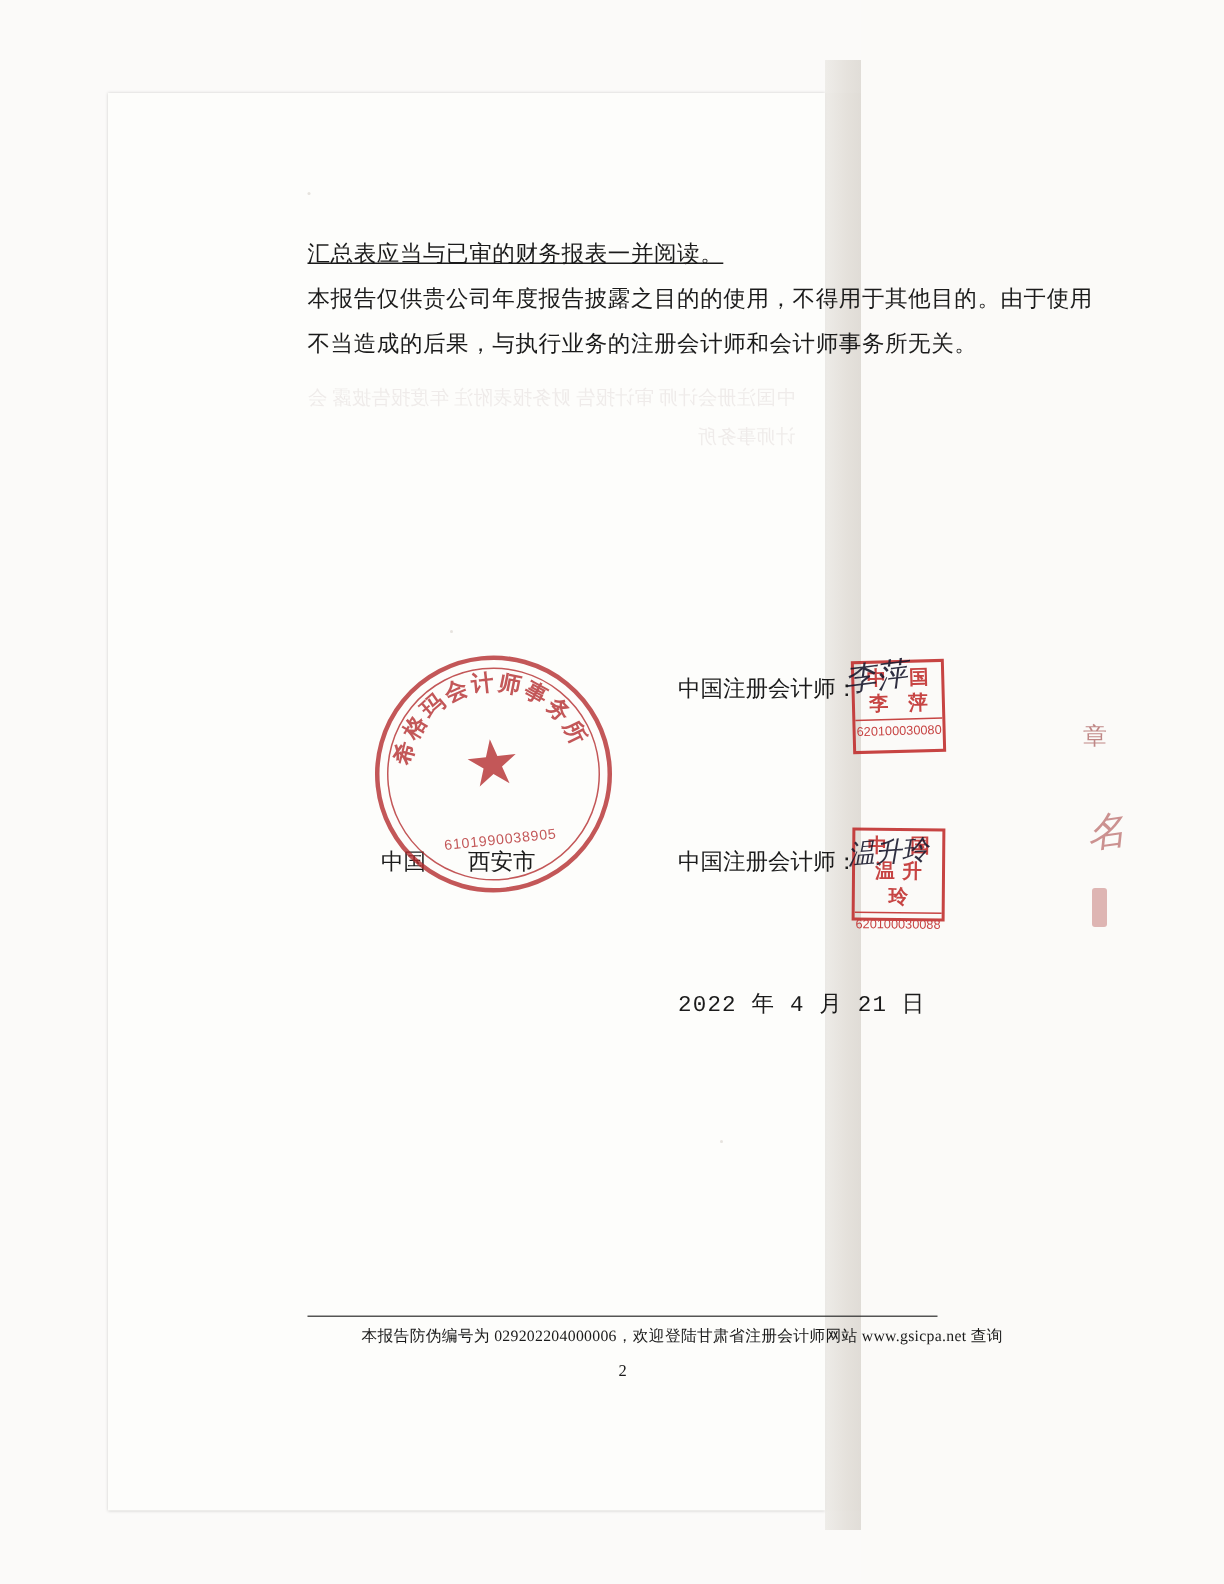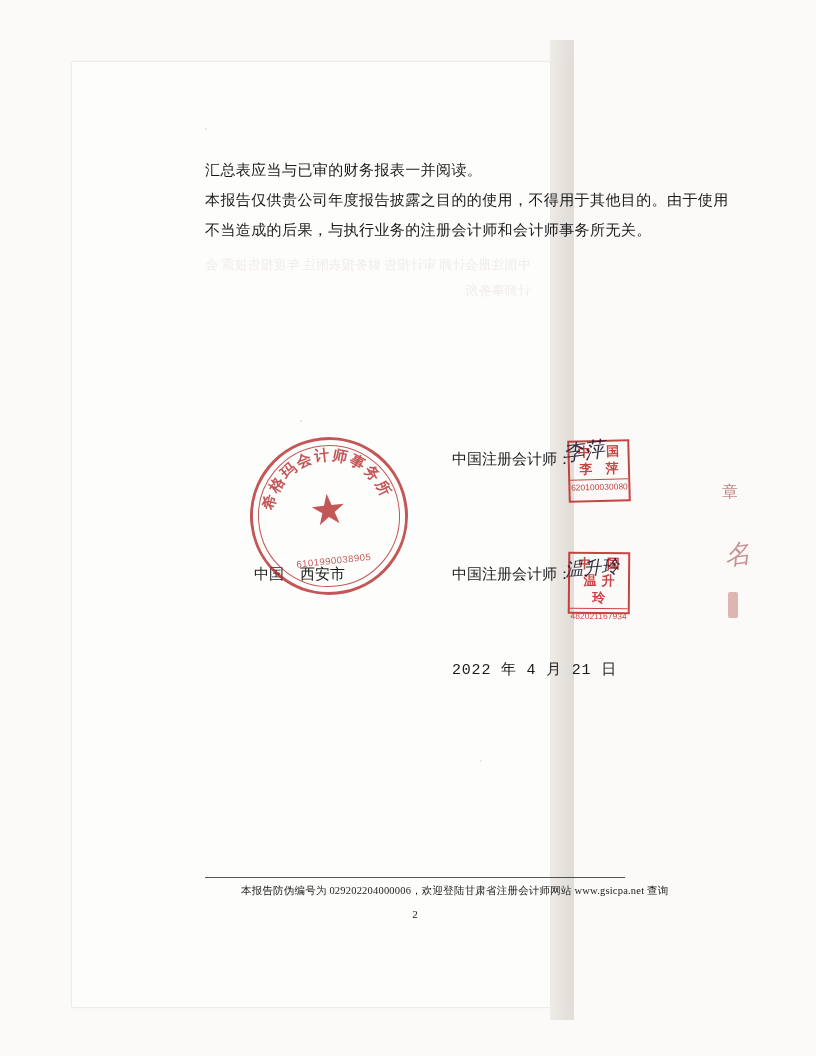--- a/index.html
+++ b/index.html
@@ -75,21 +75,21 @@
   
   .doc-text {
     position: absolute;
     color: #1b1b1b;
     font-size: 15px;
     line-height: 30px;
     letter-spacing: .4px;
     white-space: nowrap;
   }
 
-  #para-line-1 { left: 205px; top: 155px; }
+  #para-line-1 { left: 205px; top: 155px; text-decoration: underline; }
   #para-line-2 { left: 205px; top: 185px; }
   #para-line-3 { left: 205px; top: 215px; }
 
   
   #ghost-text {
     position: absolute;
     left: 200px;
     top: 252px;
     width: 330px;
     height: 130px;
@@ -120,21 +120,21 @@
     white-space: nowrap;
   }
   #location-line {
     position: absolute;
     left: 254px;
     top: 565px;
     font-size: 15px;
     color: #1b1b1b;
     white-space: nowrap;
   }
-  #location-country { margin-right: 16px; }
+  #location-country { margin-right: 28px; }
   #cpa-label-2 {
     position: absolute;
     left: 452px;
     top: 565px;
     font-size: 15px;
     color: #1b1b1b;
     white-space: nowrap;
   }
   #report-date {
     position: absolute;
@@ -383,21 +383,21 @@
 
   <div class="personal-seal" id="seal-cpa-1">
     <span class="seal-top">中 国</span>
     <span class="seal-mid">李 萍</span>
     <span class="seal-num">620100030080</span>
   </div>
 
   <div class="personal-seal" id="seal-cpa-2">
     <span class="seal-top">中 国</span>
     <span class="seal-mid">温升玲</span>
-    <span class="seal-num">482021167934</span>
+    <span class="seal-num">620100030088</span>
   </div>
 
   <div class="signature" id="signature-1">李萍</div>
   <div class="signature" id="signature-2">温升玲</div>
 
   <div id="edge-artifact-1">章</div>
   <div id="edge-artifact-2">名</div>
   <div id="edge-artifact-3"></div>
 
   <div id="footer-rule"></div>

